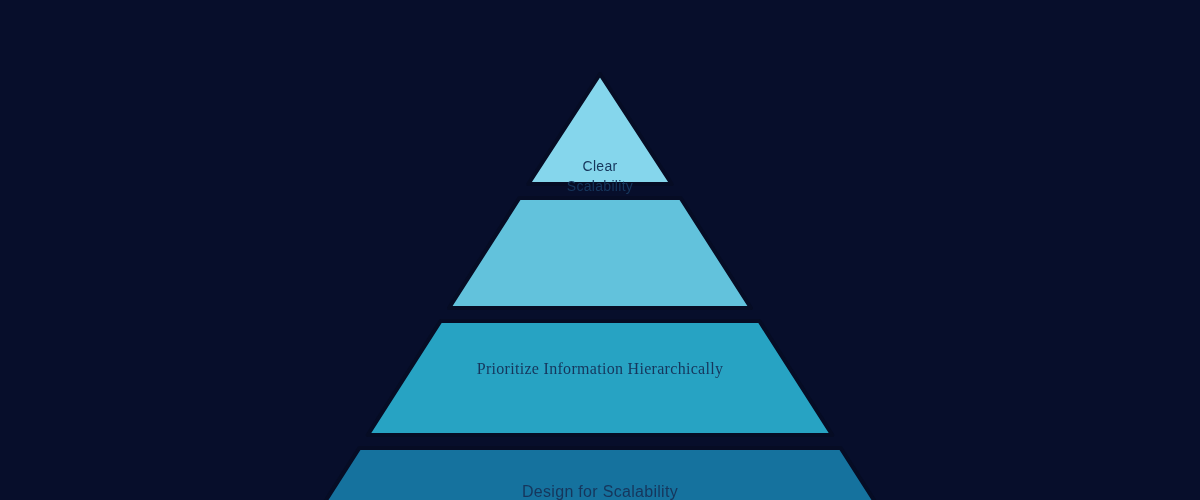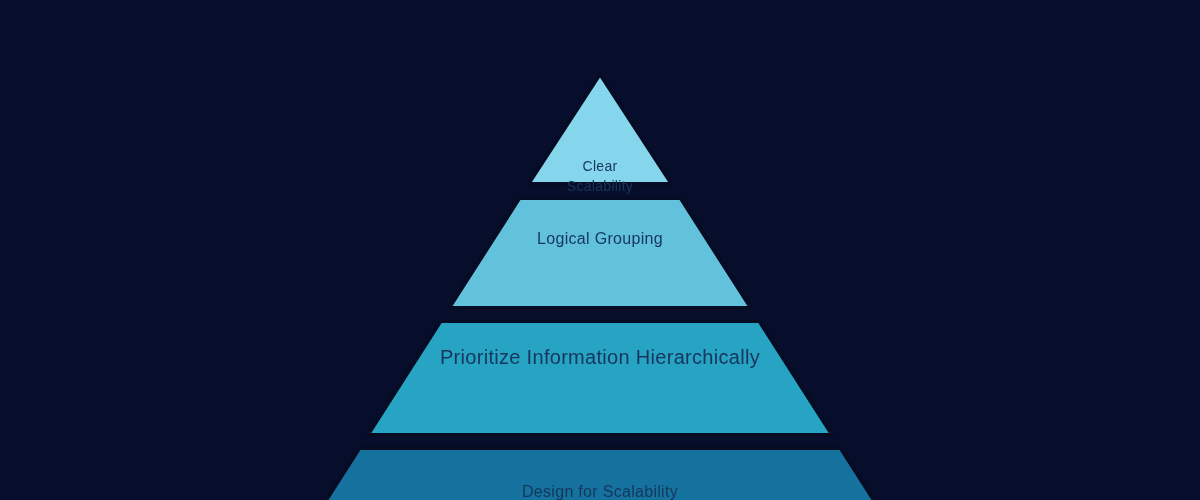--- a/index.html
+++ b/index.html
@@ -49,25 +49,26 @@
     margin-top: 34px;
   }
   .label-2 {
     top: 228px;
     left: 505px;
     width: 190px;
     font-size: 16px;
     line-height: 1.38;
   }
   .label-3 {
-    top: 344px;
+    top: 359px;
     left: 400px;
     width: 400px;
-    font-size: 20px;
+    font-size: 16px;
     line-height: 1.3;
+    font-family: Liberation Serif, serif;
   }
   .label-4 {
     top: 482px;
     left: 450px;
     width: 300px;
     font-size: 16px;
     line-height: 1.3;
   }
 </style>
 </head>
@@ -82,21 +83,20 @@
     <polygon points="440.6,321 759.4,321 832.3,435 367.7,435" fill="#27a3c3"></polygon>
     <polygon points="359.4,448 840.6,448 881.6,512 318.4,512" fill="#15729e"></polygon>
   </svg>
 
   <div class="level-label label-1">
     <span class="line">Clear</span>
     <span class="line">Scalability</span>
   </div>
 
   <div class="level-label label-2">
-    <span class="line">Logical Grouping</span>
   </div>
 
   <div class="level-label label-3">
     <span class="line">Prioritize Information Hierarchically</span>
   </div>
 
   <div class="level-label label-4">
     <span class="line">Design for Scalability</span>
   </div>
 

